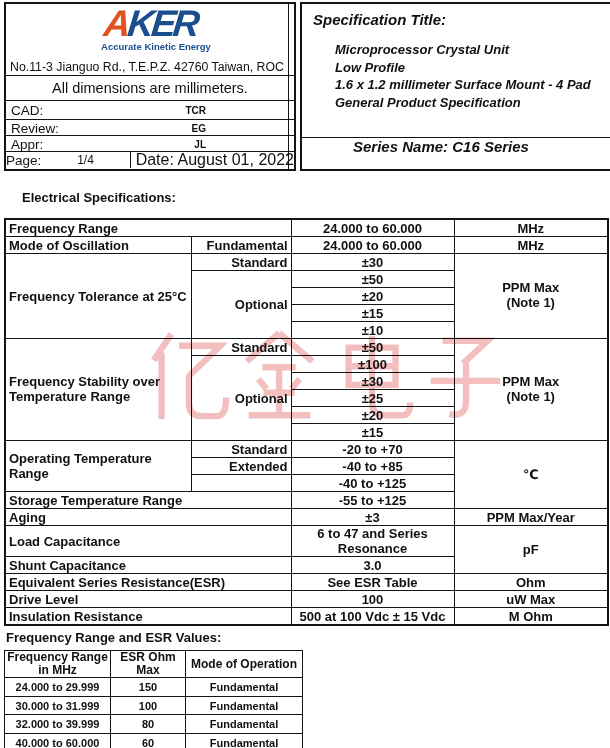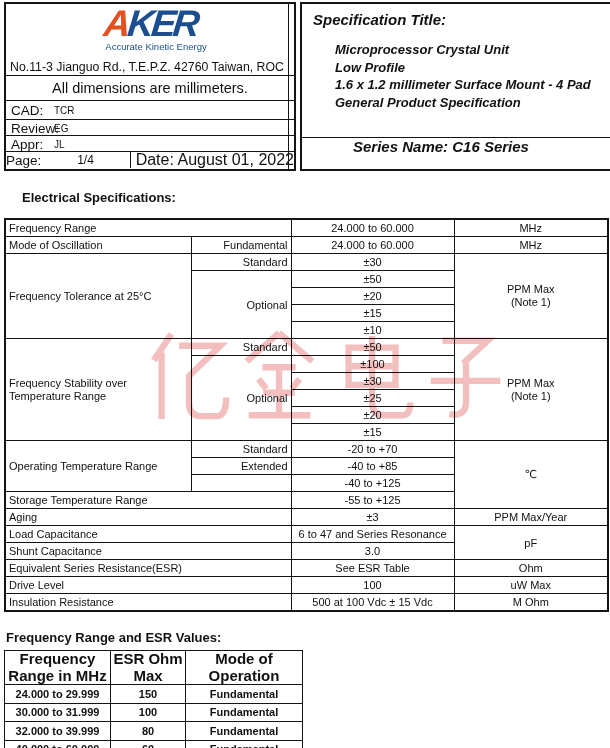--- a/index.html
+++ b/index.html
@@ -21,27 +21,27 @@
   #hdr-left .row{box-sizing:border-box;border-bottom:1.5px solid var(--border);position:relative;}
   #hdr-left .row:last-child{border-bottom:none;}
   .r-logo{height:72px;}
   .logo-wrap{text-align:center;padding-top:1px;}
   .logo-text{
     font-size:37px;font-weight:bold;font-style:italic;letter-spacing:-3px;
     display:inline-block;transform:skewX(-6deg);line-height:1.0;
   }
   .logo-a{color:var(--logo-orange);}
   .logo-ker{color:var(--logo-blue);}
-  .logo-tagline{font-size:9.5px;font-weight:normal;color:var(--logo-blue);text-align:center;margin-top:-1px;padding-left:12px;}
+  .logo-tagline{font-size:9.5px;font-weight:bold;color:var(--logo-blue);text-align:center;margin-top:-1px;padding-left:12px;}
   .addr{position:absolute;left:0;right:6px;bottom:1px;font-size:12.3px;text-align:center;white-space:nowrap;}
   .r-dims{height:25px;font-size:14.5px;text-align:center;line-height:24px;}
   .r-field{height:19px;}
   .r-field.small{height:16px;}
   .f-label{position:absolute;left:5px;top:50%;transform:translateY(-50%);font-size:13.5px;}
-  .f-value{position:absolute;left:48px;width:140px;top:50%;transform:translateY(-50%);text-align:left;font-size:10px;font-weight:normal;}
+  .f-value{position:absolute;left:60px;width:140px;top:50%;transform:translateY(-50%);text-align:right;font-size:10px;font-weight:bold;}
   .r-page{height:16px;display:flex;}
   .pg-cell1{width:138px;border-right:1.5px solid var(--border);box-sizing:border-box;display:flex;align-items:center;}
   .pg-label{font-size:13.5px;}
   .pg-value{flex:1;text-align:center;font-size:12px;}
   .pg-cell2{flex:1;display:flex;align-items:center;font-size:16px;padding-left:5px;white-space:nowrap;}
   .inner-vline{left:288px;top:2px;height:169px;width:0;border-left:1.5px solid var(--border);}
 
   
   #hdr-right{left:300px;top:2px;width:336px;height:169px;border:2px solid var(--border);box-sizing:border-box;font-style:italic;}
   .spec-title-sec{height:134px;border-bottom:1.5px solid var(--border);box-sizing:border-box;position:relative;}
@@ -51,31 +51,31 @@
   .series-text{font-size:15px;font-weight:bold;padding-left:11px;}
 
   
   .sec-heading{font-size:13px;font-weight:bold;white-space:nowrap;}
   #h-elec{left:6px;top:190px;padding-left:16px;}
   #h-esr{left:6px;top:630px;}
 
   
   table{border-collapse:collapse;table-layout:fixed;}
   #spec-table{left:4px;top:218px;width:603px;border:2px solid var(--border);}
-  #spec-table td{border:1.2px solid var(--border);height:16px;padding:0 3px;font-size:11px;font-weight:normal;overflow:hidden;}
+  #spec-table td{border:1.2px solid var(--border);height:16px;padding:0 3px;font-size:13px;font-weight:bold;overflow:hidden;}
   td.lbl{text-align:left;padding-left:4px;}
   td.sub{text-align:right;padding-right:4px;}
   td.val{text-align:center;}
   td.unit{text-align:center;}
   td.unit-degc{font-size:14px;}
   .twoline div{line-height:1.15;}
 
   #esr-table{left:4px;top:650px;width:298px;border:1.5px solid var(--border);}
   #esr-table td{border:1.2px solid var(--border);text-align:center;font-weight:bold;padding:0 2px;overflow:hidden;}
-  #esr-table .hd{height:24px;font-size:15px;line-height:1.1;}
+  #esr-table .hd{height:24px;font-size:12px;line-height:1.1;}
   #esr-table .dt{height:17.5px;font-size:11px;}
 
   
   #watermark{left:142px;top:326px;width:372px;height:104px;mix-blend-mode:multiply;pointer-events:none;}
 </style>
 </head>
 <body>
 
 <div id="hdr-left" class="abs">
   <div class="row r-logo">

